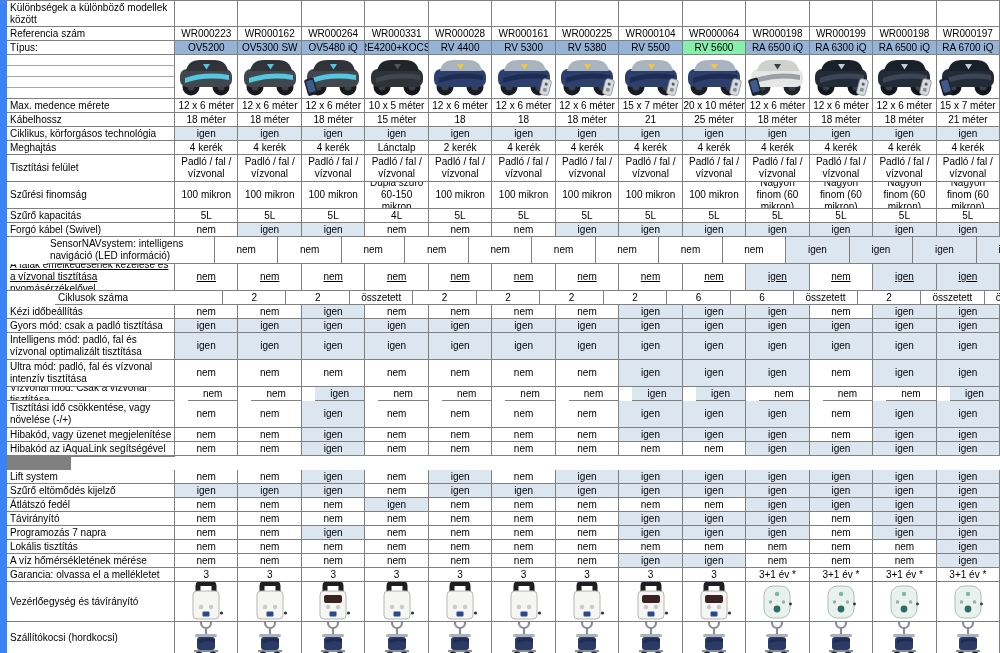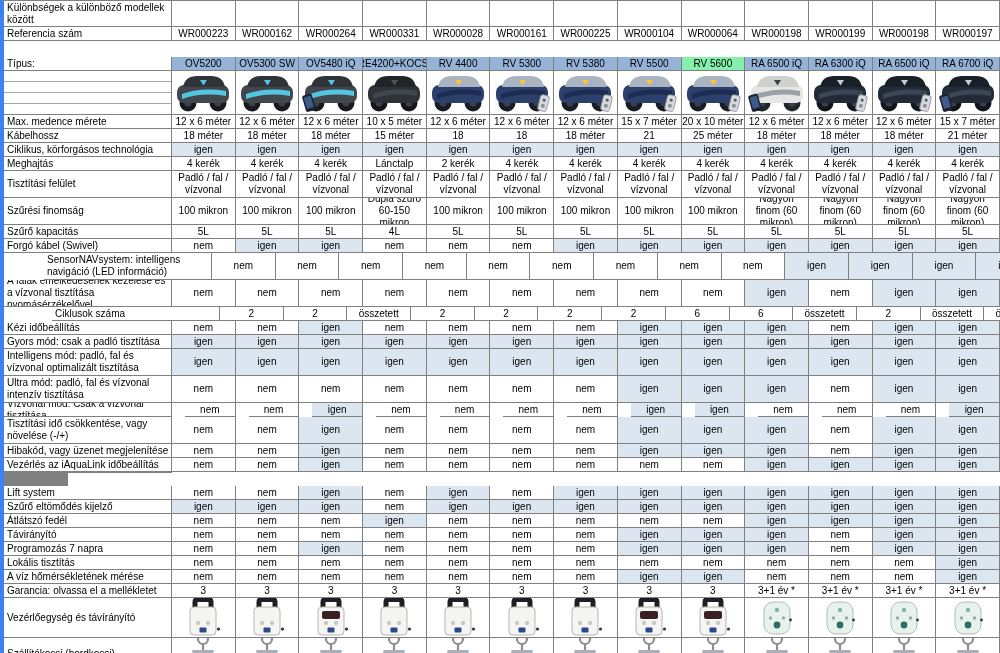--- a/index.html
+++ b/index.html
@@ -1,19 +1,19 @@
 <!DOCTYPE html>
 <html><head>
 <meta charset="utf-8">
 <style>
   html,body{margin:0;padding:0;background:#ffffff;}
   body{font-family:"Liberation Sans",sans-serif;color:#000;}
   .sheet{
     position:relative;width:1000px;height:653px;box-sizing:border-box;
-    border-top:1px solid #808080;border-left:4px solid #3b82f6;
+    border-top:1px solid #808080;border-left:7px solid #3b82f6;
     overflow:hidden;background:#fff;
   }
   .trow{display:flex;width:100%;}
   .c{
     box-sizing:border-box;border-right:1px solid #808080;border-bottom:1px solid #808080;
     font-size:10px;line-height:12px;display:flex;align-items:center;justify-content:center;
     text-align:center;padding:0 1px;overflow:hidden;background:#fff;
   }
   .lab{width:168px;min-width:168px;justify-content:flex-start;text-align:left;padding-left:3px;}
   .val{flex:1 1 64px;width:64px;white-space:nowrap;}
@@ -85,21 +85,21 @@
       <div class="c val">
         <span>WR000199</span>
       </div>
       <div class="c val">
         <span>WR000198</span>
       </div>
       <div class="c val">
         <span>WR000197</span>
       </div>
     </div>
-    <div class="trow" style="height: 14px; margin-top: 16px;">
+    <div class="trow" style="height: 14px;">
       <div class="c lab">
         <span>Típus:</span>
       </div>
       <div class="c val tipus" style="background: rgb(149, 179, 215);">
         <span>OV5200</span>
       </div>
       <div class="c val tipus" style="background: rgb(149, 179, 215);">
         <span>OV5300 SW</span>
       </div>
       <div class="c val tipus" style="background: rgb(149, 179, 215);">
@@ -726,330 +726,330 @@
       <div class="c val yes wrap">
         <span>igen</span>
       </div>
       <div class="c val yes wrap">
         <span>igen</span>
       </div>
       <div class="c val yes wrap">
         <span>igen</span>
       </div>
     </div>
+    <div class="trow" style="height: 27px; text-decoration: underline;">
+      <div class="c lab">
+        <span>A falak emelkedésének kezelése és a vízvonal tisztítása nyomásérzékelővel</span>
+      </div>
+      <div class="c val wrap">
+        <span>nem</span>
+      </div>
+      <div class="c val wrap">
+        <span>nem</span>
+      </div>
+      <div class="c val wrap">
+        <span>nem</span>
+      </div>
+      <div class="c val wrap">
+        <span>nem</span>
+      </div>
+      <div class="c val wrap">
+        <span>nem</span>
+      </div>
+      <div class="c val wrap">
+        <span>nem</span>
+      </div>
+      <div class="c val wrap">
+        <span>nem</span>
+      </div>
+      <div class="c val wrap">
+        <span>nem</span>
+      </div>
+      <div class="c val wrap">
+        <span>nem</span>
+      </div>
+      <div class="c val yes wrap">
+        <span>igen</span>
+      </div>
+      <div class="c val wrap">
+        <span>nem</span>
+      </div>
+      <div class="c val yes wrap">
+        <span>igen</span>
+      </div>
+      <div class="c val yes wrap">
+        <span>igen</span>
+      </div>
+    </div>
+    <div class="trow" style="height: 14px; margin-left: 48px;">
+      <div class="c lab">
+        <span>Ciklusok száma</span>
+      </div>
+      <div class="c val">
+        <span>2</span>
+      </div>
+      <div class="c val">
+        <span>2</span>
+      </div>
+      <div class="c val">
+        <span>összetett</span>
+      </div>
+      <div class="c val">
+        <span>2</span>
+      </div>
+      <div class="c val">
+        <span>2</span>
+      </div>
+      <div class="c val">
+        <span>2</span>
+      </div>
+      <div class="c val">
+        <span>2</span>
+      </div>
+      <div class="c val">
+        <span>6</span>
+      </div>
+      <div class="c val">
+        <span>6</span>
+      </div>
+      <div class="c val">
+        <span>összetett</span>
+      </div>
+      <div class="c val">
+        <span>2</span>
+      </div>
+      <div class="c val">
+        <span>összetett</span>
+      </div>
+      <div class="c val">
+        <span>összetett</span>
+      </div>
+    </div>
+    <div class="trow" style="height: 14px;">
+      <div class="c lab">
+        <span>Kézi időbeállítás</span>
+      </div>
+      <div class="c val">
+        <span>nem</span>
+      </div>
+      <div class="c val">
+        <span>nem</span>
+      </div>
+      <div class="c val yes">
+        <span>igen</span>
+      </div>
+      <div class="c val">
+        <span>nem</span>
+      </div>
+      <div class="c val">
+        <span>nem</span>
+      </div>
+      <div class="c val">
+        <span>nem</span>
+      </div>
+      <div class="c val">
+        <span>nem</span>
+      </div>
+      <div class="c val yes">
+        <span>igen</span>
+      </div>
+      <div class="c val yes">
+        <span>igen</span>
+      </div>
+      <div class="c val yes">
+        <span>igen</span>
+      </div>
+      <div class="c val">
+        <span>nem</span>
+      </div>
+      <div class="c val yes">
+        <span>igen</span>
+      </div>
+      <div class="c val yes">
+        <span>igen</span>
+      </div>
+    </div>
+    <div class="trow" style="height: 14px;">
+      <div class="c lab">
+        <span>Gyors mód: csak a padló tisztítása</span>
+      </div>
+      <div class="c val yes">
+        <span>igen</span>
+      </div>
+      <div class="c val yes">
+        <span>igen</span>
+      </div>
+      <div class="c val yes">
+        <span>igen</span>
+      </div>
+      <div class="c val yes">
+        <span>igen</span>
+      </div>
+      <div class="c val yes">
+        <span>igen</span>
+      </div>
+      <div class="c val yes">
+        <span>igen</span>
+      </div>
+      <div class="c val yes">
+        <span>igen</span>
+      </div>
+      <div class="c val yes">
+        <span>igen</span>
+      </div>
+      <div class="c val yes">
+        <span>igen</span>
+      </div>
+      <div class="c val yes">
+        <span>igen</span>
+      </div>
+      <div class="c val yes">
+        <span>igen</span>
+      </div>
+      <div class="c val yes">
+        <span>igen</span>
+      </div>
+      <div class="c val yes">
+        <span>igen</span>
+      </div>
+    </div>
     <div class="trow" style="height: 27px;">
       <div class="c lab">
-        <span>A falak emelkedésének kezelése és a vízvonal tisztítása nyomásérzékelővel</span>
-      </div>
-      <div class="c val wrap">
-        <span>nem</span>
-      </div>
-      <div class="c val wrap">
-        <span>nem</span>
-      </div>
-      <div class="c val wrap">
-        <span>nem</span>
-      </div>
-      <div class="c val wrap">
-        <span>nem</span>
-      </div>
-      <div class="c val wrap">
-        <span>nem</span>
-      </div>
-      <div class="c val wrap">
-        <span>nem</span>
-      </div>
-      <div class="c val wrap">
-        <span>nem</span>
-      </div>
-      <div class="c val wrap">
-        <span>nem</span>
-      </div>
-      <div class="c val wrap">
-        <span>nem</span>
-      </div>
-      <div class="c val yes wrap">
-        <span>igen</span>
-      </div>
-      <div class="c val wrap">
-        <span>nem</span>
-      </div>
-      <div class="c val yes wrap">
-        <span>igen</span>
-      </div>
-      <div class="c val yes wrap">
-        <span>igen</span>
-      </div>
-    </div>
-    <div class="trow" style="height: 14px; margin-left: 48px;">
-      <div class="c lab">
-        <span>Ciklusok száma</span>
-      </div>
-      <div class="c val">
-        <span>2</span>
-      </div>
-      <div class="c val">
-        <span>2</span>
-      </div>
-      <div class="c val">
-        <span>összetett</span>
-      </div>
-      <div class="c val">
-        <span>2</span>
-      </div>
-      <div class="c val">
-        <span>2</span>
-      </div>
-      <div class="c val">
-        <span>2</span>
-      </div>
-      <div class="c val">
-        <span>2</span>
-      </div>
-      <div class="c val">
-        <span>6</span>
-      </div>
-      <div class="c val">
-        <span>6</span>
-      </div>
-      <div class="c val">
-        <span>összetett</span>
-      </div>
-      <div class="c val">
-        <span>2</span>
-      </div>
-      <div class="c val">
-        <span>összetett</span>
-      </div>
-      <div class="c val">
-        <span>összetett</span>
-      </div>
-    </div>
-    <div class="trow" style="height: 14px;">
-      <div class="c lab">
-        <span>Kézi időbeállítás</span>
-      </div>
-      <div class="c val">
-        <span>nem</span>
-      </div>
-      <div class="c val">
-        <span>nem</span>
-      </div>
-      <div class="c val yes">
-        <span>igen</span>
-      </div>
-      <div class="c val">
-        <span>nem</span>
-      </div>
-      <div class="c val">
-        <span>nem</span>
-      </div>
-      <div class="c val">
-        <span>nem</span>
-      </div>
-      <div class="c val">
-        <span>nem</span>
-      </div>
-      <div class="c val yes">
-        <span>igen</span>
-      </div>
-      <div class="c val yes">
-        <span>igen</span>
-      </div>
-      <div class="c val yes">
-        <span>igen</span>
-      </div>
-      <div class="c val">
-        <span>nem</span>
-      </div>
-      <div class="c val yes">
-        <span>igen</span>
-      </div>
-      <div class="c val yes">
-        <span>igen</span>
-      </div>
-    </div>
-    <div class="trow" style="height: 14px;">
-      <div class="c lab">
-        <span>Gyors mód: csak a padló tisztítása</span>
-      </div>
-      <div class="c val yes">
-        <span>igen</span>
-      </div>
-      <div class="c val yes">
-        <span>igen</span>
-      </div>
-      <div class="c val yes">
-        <span>igen</span>
-      </div>
-      <div class="c val yes">
-        <span>igen</span>
-      </div>
-      <div class="c val yes">
-        <span>igen</span>
-      </div>
-      <div class="c val yes">
-        <span>igen</span>
-      </div>
-      <div class="c val yes">
-        <span>igen</span>
-      </div>
-      <div class="c val yes">
-        <span>igen</span>
-      </div>
-      <div class="c val yes">
-        <span>igen</span>
-      </div>
-      <div class="c val yes">
-        <span>igen</span>
-      </div>
-      <div class="c val yes">
-        <span>igen</span>
-      </div>
-      <div class="c val yes">
-        <span>igen</span>
-      </div>
-      <div class="c val yes">
+        <span>Intelligens mód: padló, fal és vízvonal optimalizált tisztítása</span>
+      </div>
+      <div class="c val yes wrap">
+        <span>igen</span>
+      </div>
+      <div class="c val yes wrap">
+        <span>igen</span>
+      </div>
+      <div class="c val yes wrap">
+        <span>igen</span>
+      </div>
+      <div class="c val yes wrap">
+        <span>igen</span>
+      </div>
+      <div class="c val yes wrap">
+        <span>igen</span>
+      </div>
+      <div class="c val yes wrap">
+        <span>igen</span>
+      </div>
+      <div class="c val yes wrap">
+        <span>igen</span>
+      </div>
+      <div class="c val yes wrap">
+        <span>igen</span>
+      </div>
+      <div class="c val yes wrap">
+        <span>igen</span>
+      </div>
+      <div class="c val yes wrap">
+        <span>igen</span>
+      </div>
+      <div class="c val yes wrap">
+        <span>igen</span>
+      </div>
+      <div class="c val yes wrap">
+        <span>igen</span>
+      </div>
+      <div class="c val yes wrap">
         <span>igen</span>
       </div>
     </div>
     <div class="trow" style="height: 27px;">
       <div class="c lab">
-        <span>Intelligens mód: padló, fal és vízvonal optimalizált tisztítása</span>
-      </div>
-      <div class="c val yes wrap">
-        <span>igen</span>
-      </div>
-      <div class="c val yes wrap">
-        <span>igen</span>
-      </div>
-      <div class="c val yes wrap">
-        <span>igen</span>
-      </div>
-      <div class="c val yes wrap">
-        <span>igen</span>
-      </div>
-      <div class="c val yes wrap">
-        <span>igen</span>
-      </div>
-      <div class="c val yes wrap">
-        <span>igen</span>
-      </div>
-      <div class="c val yes wrap">
-        <span>igen</span>
-      </div>
-      <div class="c val yes wrap">
-        <span>igen</span>
-      </div>
-      <div class="c val yes wrap">
-        <span>igen</span>
-      </div>
-      <div class="c val yes wrap">
-        <span>igen</span>
-      </div>
-      <div class="c val yes wrap">
-        <span>igen</span>
-      </div>
-      <div class="c val yes wrap">
-        <span>igen</span>
-      </div>
-      <div class="c val yes wrap">
+        <span>Ultra mód: padló, fal és vízvonal intenzív tisztítása</span>
+      </div>
+      <div class="c val wrap">
+        <span>nem</span>
+      </div>
+      <div class="c val wrap">
+        <span>nem</span>
+      </div>
+      <div class="c val wrap">
+        <span>nem</span>
+      </div>
+      <div class="c val wrap">
+        <span>nem</span>
+      </div>
+      <div class="c val wrap">
+        <span>nem</span>
+      </div>
+      <div class="c val wrap">
+        <span>nem</span>
+      </div>
+      <div class="c val wrap">
+        <span>nem</span>
+      </div>
+      <div class="c val yes wrap">
+        <span>igen</span>
+      </div>
+      <div class="c val yes wrap">
+        <span>igen</span>
+      </div>
+      <div class="c val yes wrap">
+        <span>igen</span>
+      </div>
+      <div class="c val wrap">
+        <span>nem</span>
+      </div>
+      <div class="c val yes wrap">
+        <span>igen</span>
+      </div>
+      <div class="c val yes wrap">
+        <span>igen</span>
+      </div>
+    </div>
+    <div class="trow" style="height: 14px; gap: 13px;">
+      <div class="c lab">
+        <span>Vízvonal mód: Csak a vízvonal tisztítása</span>
+      </div>
+      <div class="c val">
+        <span>nem</span>
+      </div>
+      <div class="c val">
+        <span>nem</span>
+      </div>
+      <div class="c val yes">
+        <span>igen</span>
+      </div>
+      <div class="c val">
+        <span>nem</span>
+      </div>
+      <div class="c val">
+        <span>nem</span>
+      </div>
+      <div class="c val">
+        <span>nem</span>
+      </div>
+      <div class="c val">
+        <span>nem</span>
+      </div>
+      <div class="c val yes">
+        <span>igen</span>
+      </div>
+      <div class="c val yes">
+        <span>igen</span>
+      </div>
+      <div class="c val">
+        <span>nem</span>
+      </div>
+      <div class="c val">
+        <span>nem</span>
+      </div>
+      <div class="c val">
+        <span>nem</span>
+      </div>
+      <div class="c val yes">
         <span>igen</span>
       </div>
     </div>
     <div class="trow" style="height: 27px;">
       <div class="c lab">
-        <span>Ultra mód: padló, fal és vízvonal intenzív tisztítása</span>
-      </div>
-      <div class="c val wrap">
-        <span>nem</span>
-      </div>
-      <div class="c val wrap">
-        <span>nem</span>
-      </div>
-      <div class="c val wrap">
-        <span>nem</span>
-      </div>
-      <div class="c val wrap">
-        <span>nem</span>
-      </div>
-      <div class="c val wrap">
-        <span>nem</span>
-      </div>
-      <div class="c val wrap">
-        <span>nem</span>
-      </div>
-      <div class="c val wrap">
-        <span>nem</span>
-      </div>
-      <div class="c val yes wrap">
-        <span>igen</span>
-      </div>
-      <div class="c val yes wrap">
-        <span>igen</span>
-      </div>
-      <div class="c val yes wrap">
-        <span>igen</span>
-      </div>
-      <div class="c val wrap">
-        <span>nem</span>
-      </div>
-      <div class="c val yes wrap">
-        <span>igen</span>
-      </div>
-      <div class="c val yes wrap">
-        <span>igen</span>
-      </div>
-    </div>
-    <div class="trow" style="height: 14px; gap: 13px;">
-      <div class="c lab">
-        <span>Vízvonal mód: Csak a vízvonal tisztítása</span>
-      </div>
-      <div class="c val">
-        <span>nem</span>
-      </div>
-      <div class="c val">
-        <span>nem</span>
-      </div>
-      <div class="c val yes">
-        <span>igen</span>
-      </div>
-      <div class="c val">
-        <span>nem</span>
-      </div>
-      <div class="c val">
-        <span>nem</span>
-      </div>
-      <div class="c val">
-        <span>nem</span>
-      </div>
-      <div class="c val">
-        <span>nem</span>
-      </div>
-      <div class="c val yes">
-        <span>igen</span>
-      </div>
-      <div class="c val yes">
-        <span>igen</span>
-      </div>
-      <div class="c val">
-        <span>nem</span>
-      </div>
-      <div class="c val">
-        <span>nem</span>
-      </div>
-      <div class="c val">
-        <span>nem</span>
-      </div>
-      <div class="c val yes">
-        <span>igen</span>
-      </div>
-    </div>
-    <div class="trow" style="height: 27px;">
-      <div class="c lab">
         <span>Tisztítási idő csökkentése, vagy növelése (-/+)</span>
       </div>
       <div class="c val wrap">
         <span>nem</span>
       </div>
       <div class="c val wrap">
         <span>nem</span>
       </div>
       <div class="c val yes wrap">
         <span>igen</span>
@@ -1124,21 +1124,21 @@
       </div>
       <div class="c val yes">
         <span>igen</span>
       </div>
       <div class="c val yes">
         <span>igen</span>
       </div>
     </div>
     <div class="trow" style="height: 14px;">
       <div class="c lab">
-        <span>Vezérlés az iAquaLink időbeállítás</span>
+        <span>Hibakód az iAquaLink segítségével</span>
       </div>
       <div class="c val">
         <span>nem</span>
       </div>
       <div class="c val">
         <span>nem</span>
       </div>
       <div class="c val yes">
         <span>igen</span>
       </div>

